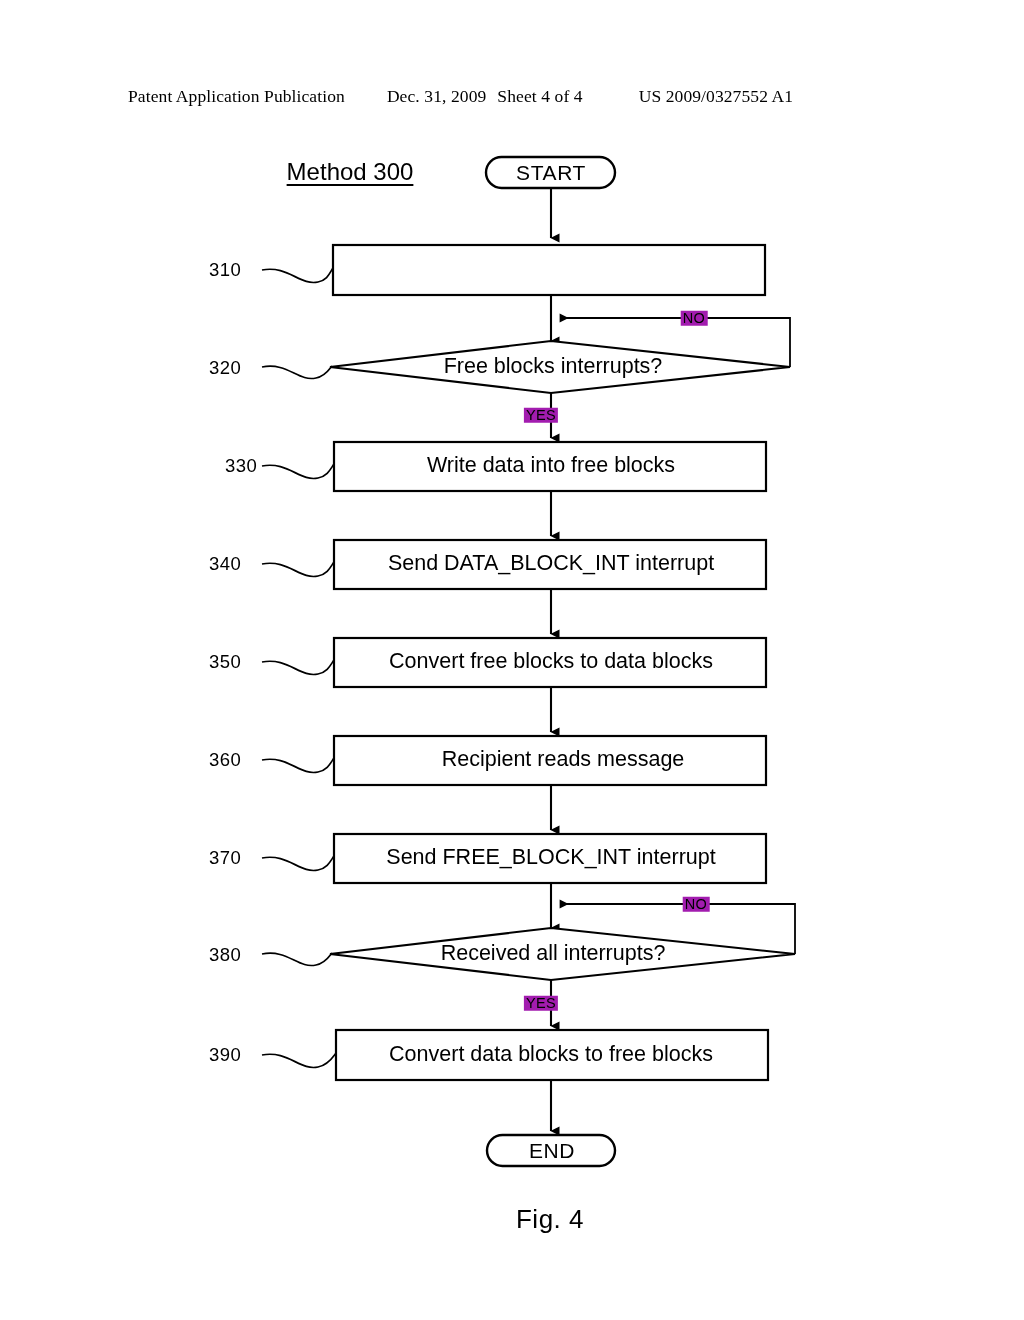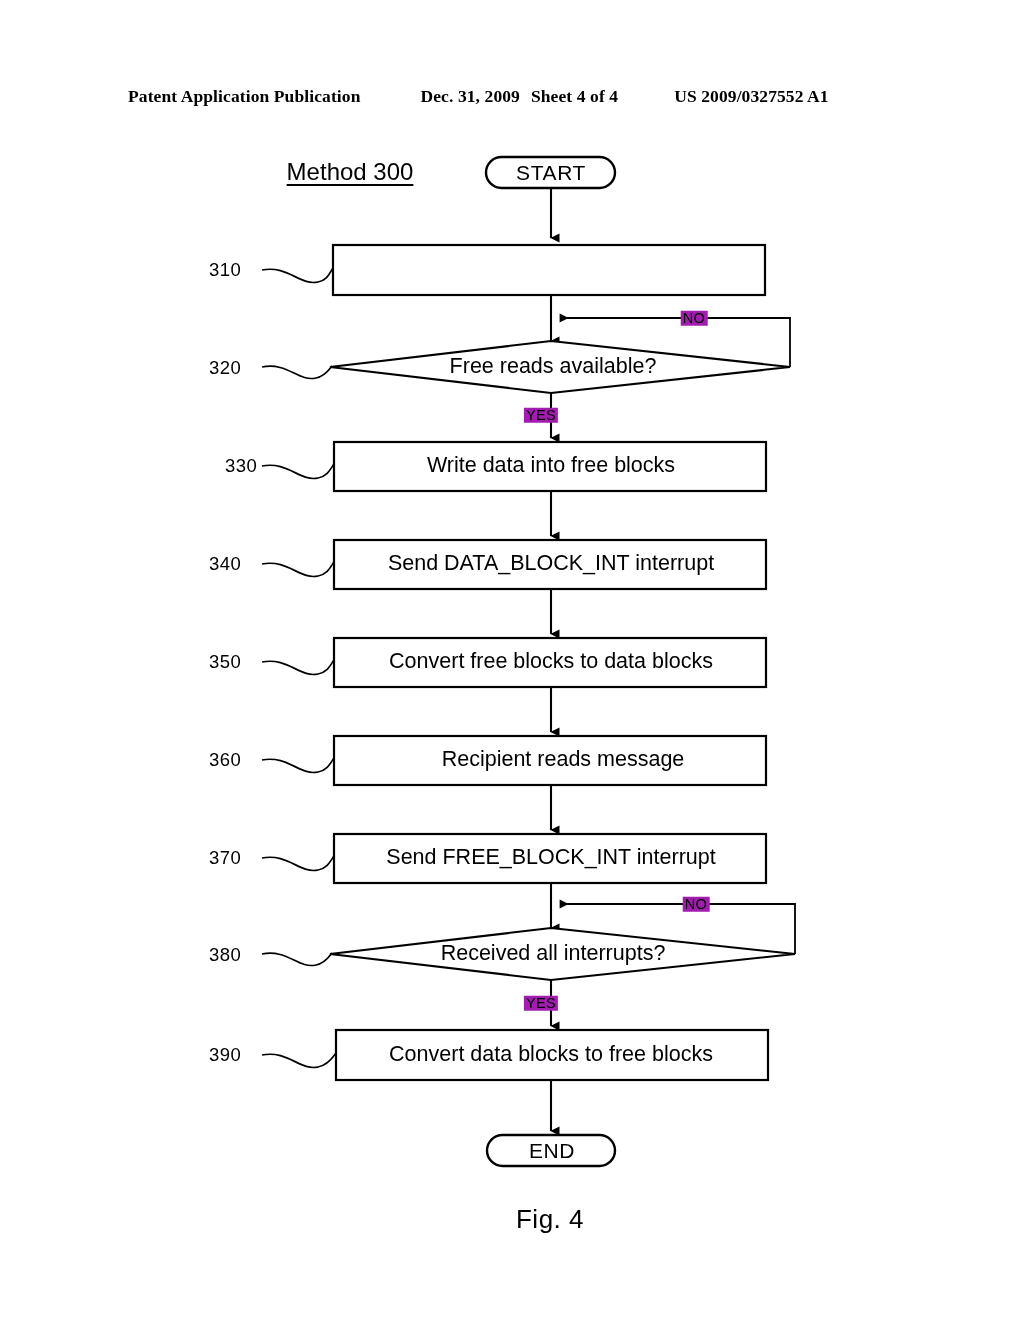--- a/index.html
+++ b/index.html
@@ -25,29 +25,29 @@
   }
 
   
   .header {
     position: absolute;
     top: 86px;
     left: 128px;
     width: 768px;
     height: 26px;
     font-family: "Liberation Serif", serif;
-    font-weight: bold;
+    font-weight: normal;
     font-size: 17.5px;
     letter-spacing: 0.1px;
     white-space: nowrap;
     display: flex;
     align-items: baseline;
   }
   .header .hdr-pub   { }
-  .header .hdr-date  { margin-left: 60px; }
+  .header .hdr-date  { margin-left: 42px; }
   .header .hdr-sheet { margin-left: 11px; }
   .header .hdr-num   { margin-left: 56px; }
 
   
   #flow {
     position: absolute;
     left: 0;
     top: 0;
     width: 1024px;
     height: 1320px;
@@ -180,21 +180,21 @@
         <rect x="487" y="1135" width="128" height="31" rx="15.5" ry="15.5" fill="#fff" stroke="#000" stroke-width="2.4"></rect>
       </g>
     </svg>
   </div>
 
   <div class="lbl method-title" style="left:350px; top:172px;">Method 300</div>
 
   <div class="lbl term-text" style="left:551px; top:172px;">START</div>
   <div class="lbl term-text" style="left:552px; top:1150px;">END</div>
 
-  <div class="lbl node-text" style="left:553px; top:367px;">Free reads available?</div>
+  <div class="lbl node-text" style="left:553px; top:367px;">Free blocks interrupts?</div>
   <div class="lbl node-text" style="left:551px; top:466px;">Write data into free blocks</div>
   <div class="lbl node-text" style="left:551px; top:662px;">Convert free blocks to data blocks</div>
   <div class="lbl node-text" style="left:551px; top:564px;">Send DATA_BLOCK_INT interrupt</div>
   <div class="lbl node-text" style="left:551px; top:760px;margin-left:12px;">Recipient reads message</div>
   <div class="lbl node-text" style="left:551px; top:858px;">Send FREE_BLOCK_INT interrupt</div>
   <div class="lbl node-text" style="left:553px; top:954px;">Received all interrupts?</div>
   <div class="lbl node-text" style="left:551px; top:1055px;">Convert data blocks to free blocks</div>
 
   <div class="lbl ref-num" style="left:209px; top:270px;">310</div>
   <div class="lbl ref-num" style="left:209px; top:368px;">320</div>

